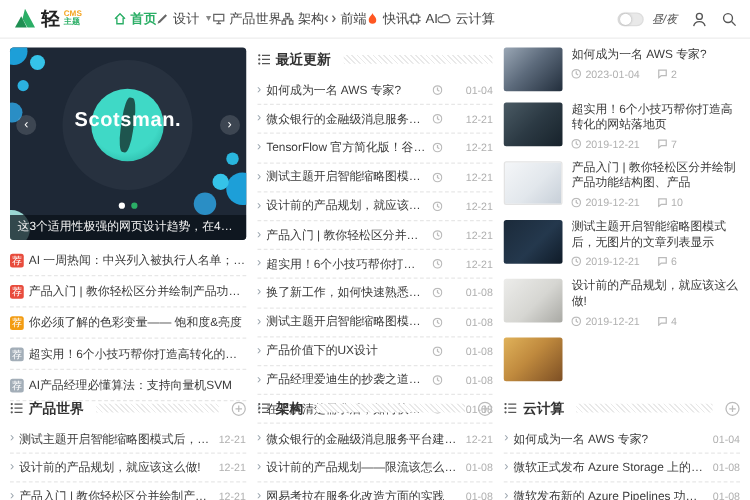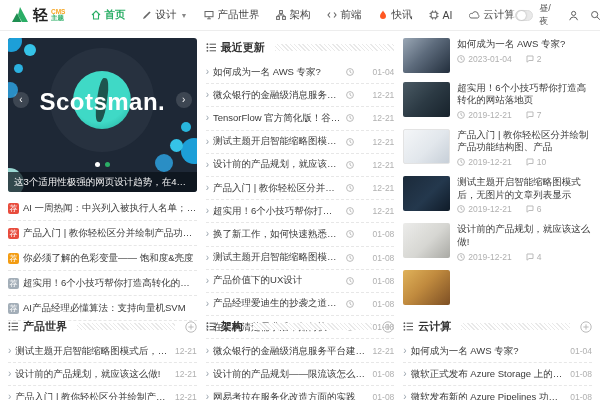--- a/index.html
+++ b/index.html
@@ -8,32 +8,32 @@
 
   
   .navbar { height:31px; display:flex; align-items:center; padding:0 10px;
     background:#fff; border-bottom:1px solid #ededed; }
   .logo { display:flex; align-items:center; gap:3px; margin-right:26px; }
   .logo-mark { width:20px; height:18px; }
   .logo-qing { font-size:15px; font-weight:bold; color:#222; letter-spacing:-1px; }
   .logo-sub { display:flex; flex-direction:column; line-height:1; margin-left:1px; }
   .logo-cms { font-size:6.5px; color:#f5a623; font-weight:bold; }
   .logo-theme { font-size:6.5px; color:#2bae66; font-weight:bold; }
-  .menu { display:flex; align-items:center; gap:17px; flex:1; }
+  .menu { display:flex; align-items:center; flex:1; }
   .menu-item { display:flex; align-items:center; gap:3px; font-size:10.5px;
     color:#444; cursor:pointer; white-space:nowrap; }
   .menu-item svg { display:block; }
   .menu-item.active { color:#2bae66; font-weight:bold; }
   .caret { font-size:7px; color:#888; margin-left:1px; }
   .nav-right { display:flex; align-items:center; gap:11px; }
   .toggle { width:21px; height:11px; background:#e9e9e9; border-radius:6px;
     position:relative; border:1px solid #ddd; }
   .toggle .knob { position:absolute; left:1px; top:0.5px; width:9px; height:9px;
     background:#fff; border-radius:50%; box-shadow:0 0 2px rgba(0,0,0,.3); }
-  .daynight { font-size:9px; color:#555; margin-left:-5px; }
+  .daynight { font-size:9px; color:#555; margin-left:-5px;font-style:italic; }
 
   
   .content { padding:7px 8px 0 8px; }
   .row { display:flex; gap:9px; }
   .row-top { height:273px; margin-bottom:6px; }
   .col { flex:1; min-width:0; display:flex; flex-direction:column; }
 
   
   .hero { position:relative; height:154px; border-radius:3px; overflow:hidden;
     background:#1e2836; flex:none; }
@@ -48,21 +48,21 @@
   .b1 { width:22px; height:22px; left:-8px; top:-8px; background:#1d9fd8; }
   .b2 { width:12px; height:12px; left:16px; top:6px; background:#35c3e8; }
   .b3 { width:9px; height:9px; left:6px; top:26px; background:#2bb1e0; }
   .b4 { width:16px; height:16px; left:-6px; top:44px; background:#2a8ec5; }
   .b5 { width:26px; height:26px; right:-10px; bottom:28px; background:#1d9fd8; }
   .b6 { width:13px; height:13px; right:14px; bottom:40px; background:#35c3e8; }
   .b7 { width:10px; height:10px; right:6px; bottom:60px; background:#29b6dd; }
   .b8 { width:18px; height:18px; right:24px; bottom:20px; background:#2a8ec5; }
   .b9 { width:30px; height:30px; left:-14px; bottom:-6px; background:#9ad7d2; }
   .hero-title { position:absolute; left:0; right:0; top:50px; text-align:center;
-    color:#fff; font-size:24px; font-weight:bold; letter-spacing:0.5px; }
+    color:#fff; font-size:16px; font-weight:bold; letter-spacing:0.5px; }
   .hero-arrow { position:absolute; top:54px; width:16px; height:16px; border-radius:50%;
     background:rgba(255,255,255,.14); color:#fff; font-size:10px; line-height:16px;
     text-align:center; cursor:pointer; }
   .hero-arrow.prev { left:5px; } .hero-arrow.next { right:5px; }
   .hero-dots { position:absolute; left:0; right:0; bottom:25px; display:flex;
     justify-content:center; gap:5px; }
   .dot { width:5px; height:5px; border-radius:50%; }
   .dot.active { background:#fff; } .dot.other { background:#2bae66; }
   .hero-caption { position:absolute; left:0; right:0; bottom:0; height:20px;
     background:rgba(10,16,24,.72); color:#f3f3f3; font-size:9.5px; line-height:20px;

